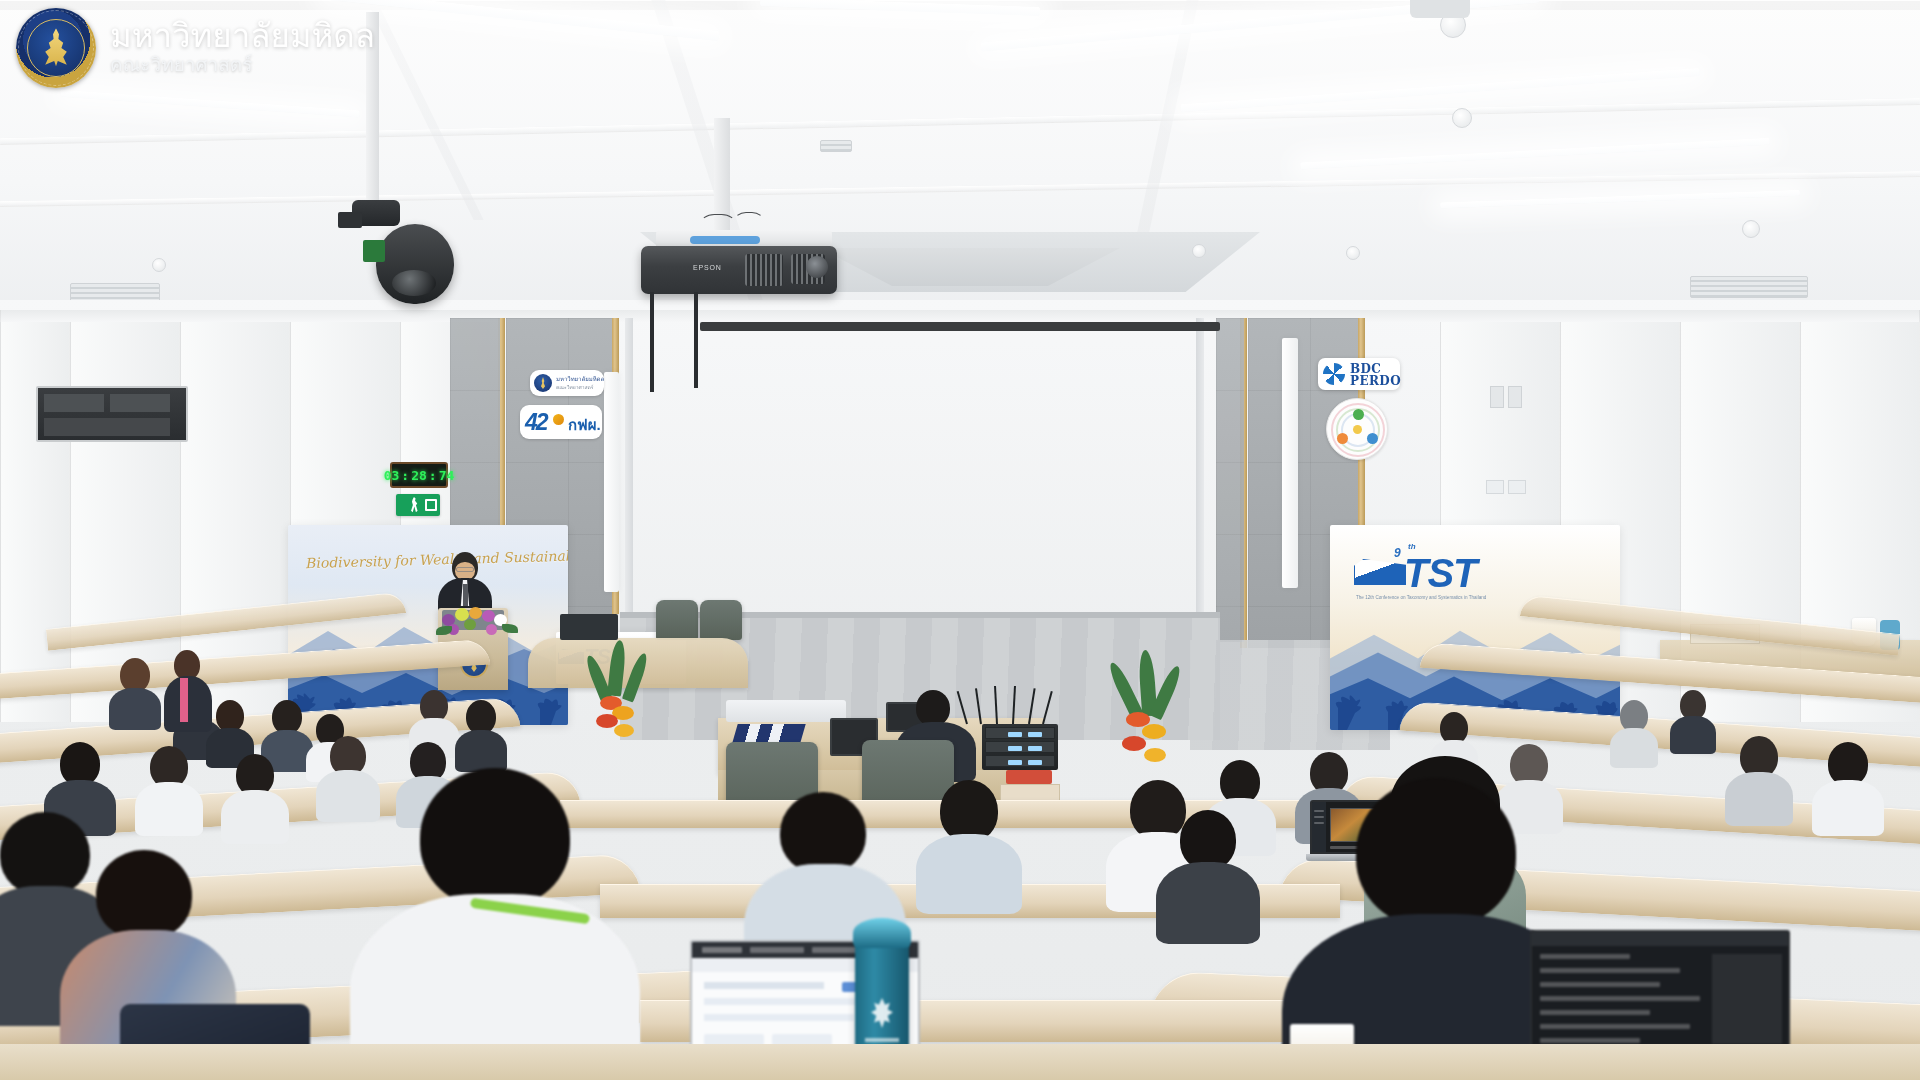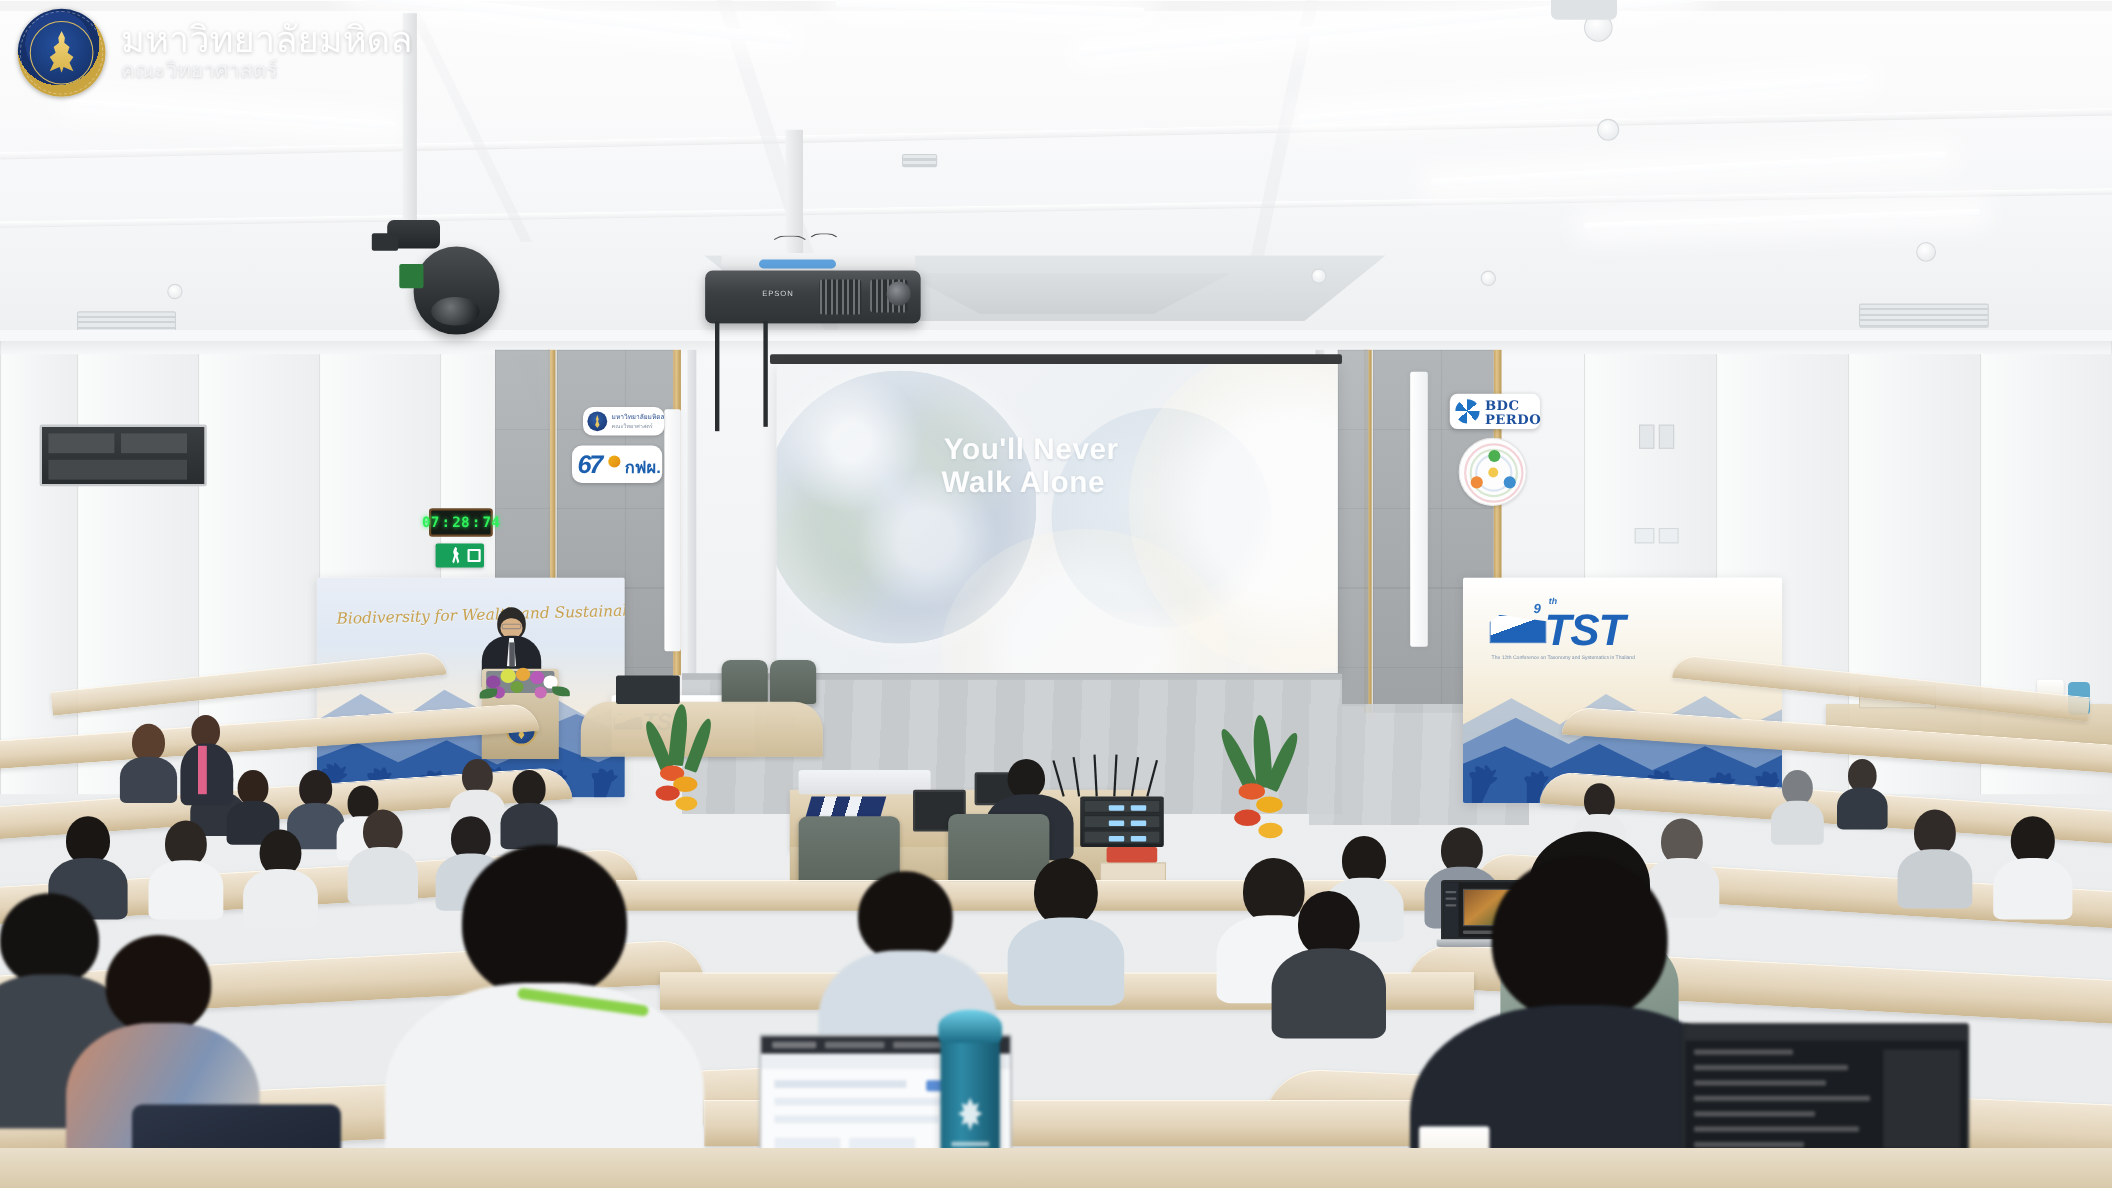--- a/index.html
+++ b/index.html
@@ -276,28 +276,20 @@
   <div class="grey-panel" style="left:1248px;top:318px;width:110px;height:330px;"></div>
   <div class="wood-strip" style="left:1240px;top:318px;width:7px;height:330px;"></div>
   <div class="wood-strip" style="left:1358px;top:318px;width:7px;height:316px;"></div>
   <div class="white-col" style="left:1282px;top:338px;width:16px;height:250px;"></div>
   <div class="grey-panel" style="left:1216px;top:318px;width:28px;height:324px;opacity:.9;"></div>
 
   <div style="position:absolute;left:625px;top:318px;width:8px;height:300px;background:linear-gradient(90deg,#e8eaec,#d7dadd);"></div>
   <div style="position:absolute;left:1196px;top:318px;width:8px;height:300px;background:linear-gradient(90deg,#d7dadd,#e8eaec);"></div>
 
   <div class="screen-frame" style="left:700px;top:322px;width:520px;height:9px;"></div>
-  <div class="screen" style="left:706px;top:331px;width:510px;height:284px;">
-    <div class="globe" style="left:-12px;top:6px;width:248px;height:248px;"></div>
-    <div class="globe2" style="left:250px;top:40px;width:200px;height:200px;"></div>
-    <div class="glare" style="left:320px;top:-20px;width:300px;height:300px;opacity:.75;"></div>
-    <div class="glare" style="left:150px;top:150px;width:260px;height:220px;opacity:.55;"></div>
-    <div class="slide-text" style="left:152px;top:62px;font-size:27px;">You'll Never</div>
-    <div class="slide-text" style="left:150px;top:92px;font-size:27px;">Walk Alone</div>
-  </div>
   <div style="position:absolute;left:700px;top:612px;width:520px;height:6px;background:#45484b;border-radius:0 0 3px 3px;"></div>
 
   <div class="mount-pole" style="left:366px;top:12px;width:13px;height:192px;"></div>
   <div class="cam-head" style="left:352px;top:200px;width:48px;height:26px;"></div>
   <div class="cam-acc" style="left:396px;top:252px;width:38px;height:8px;"></div>
   <div class="cam-body" style="left:376px;top:224px;width:78px;height:80px;">
     <div style="position:absolute;left:16px;top:46px;width:44px;height:26px;border-radius:50%;
       background:radial-gradient(circle at 40% 35%,#6e7376,#101214);"></div>
   </div>
   <div style="position:absolute;left:363px;top:240px;width:22px;height:22px;background:#2b7a3b;border-radius:2px;"></div>
@@ -336,28 +328,28 @@
     <div style="position:absolute;left:4px;top:4px;width:18px;height:18px;border-radius:50%;
       background:radial-gradient(circle at 45% 38%,#2f5fa8,#16306a);">
       <div style="position:absolute;left:6px;top:3px;width:6px;height:12px;background:#e6c463;
         clip-path:polygon(50% 0%,72% 34%,62% 50%,84% 78%,50% 100%,16% 78%,38% 50%,28% 34%);"></div>
     </div>
     <div style="position:absolute;left:26px;top:4px;font-size:6px;color:#2a4e8e;white-space:nowrap;">มหาวิทยาลัยมหิดล</div>
     <div style="position:absolute;left:26px;top:13px;font-size:5px;color:#7d8a9b;white-space:nowrap;">คณะวิทยาศาสตร์</div>
   </div>
 
   <div class="sticker" style="left:520px;top:405px;width:82px;height:34px;">
-    <div class="egat" style="left:5px;top:4px;font-size:23px;letter-spacing:-2px;">67</div>
+    <div class="egat" style="left:5px;top:4px;font-size:23px;letter-spacing:-2px;">42</div>
     <div style="position:absolute;left:33px;top:9px;width:11px;height:11px;border-radius:50%;
       background:linear-gradient(135deg,#f2b318,#e08a10);"></div>
     <div class="egat" style="left:48px;top:8px;font-size:15px;font-style:normal;">กฟผ.</div>
   </div>
 
   <div class="clock" style="left:390px;top:462px;width:58px;height:26px;">
-    <span class="clock-d" style="font-size:13px;">07</span>
+    <span class="clock-d" style="font-size:13px;">03</span>
     <span class="clock-d" style="font-size:13px;">:</span>
     <span class="clock-d" style="font-size:13px;">28</span>
     <span class="clock-d" style="font-size:13px;">:</span>
     <span class="clock-d" style="font-size:13px;">74</span>
   </div>
 
   <div class="exit-sign" style="left:396px;top:494px;width:44px;height:22px;">
     <div style="position:absolute;left:14px;top:3px;width:9px;height:16px;background:#fff;
       clip-path:polygon(44% 0%,62% 10%,56% 24%,80% 40%,66% 52%,84% 86%,66% 96%,48% 60%,30% 96%,12% 86%,32% 50%,22% 30%,30% 14%);"></div>
     <div style="position:absolute;right:3px;top:5px;width:12px;height:12px;border:2px solid #fff;border-radius:1px;"></div>

